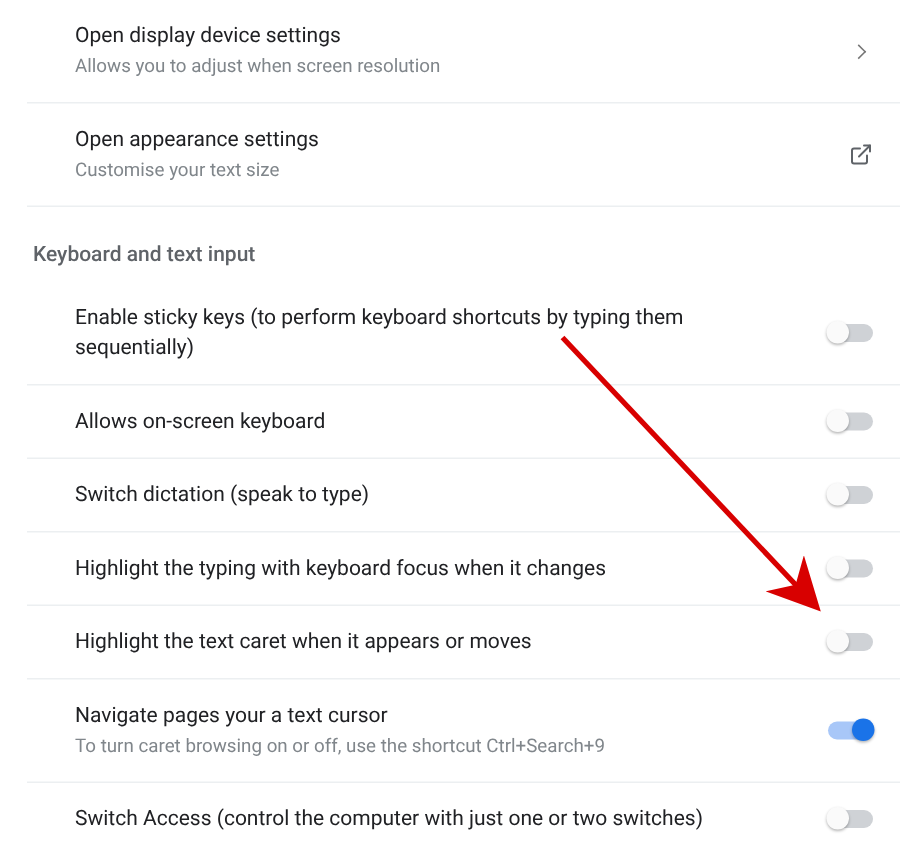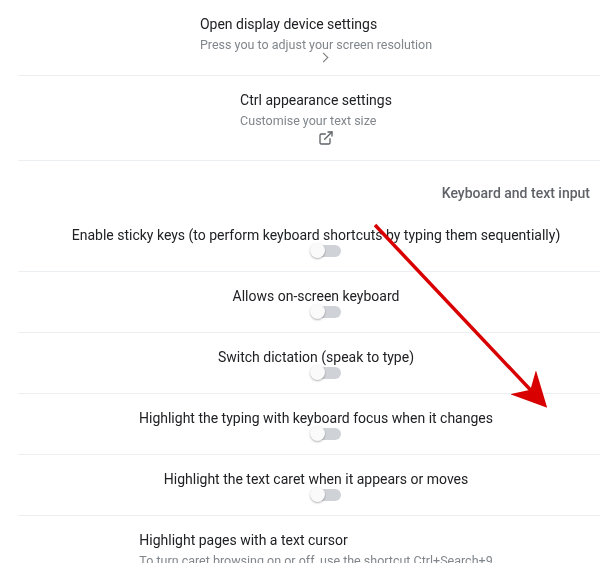--- a/index.html
+++ b/index.html
@@ -21,21 +21,20 @@
     overflow: hidden;
   }
 
   .row {
     display: flex;
     align-items: center;
     justify-content: space-between;
     padding: 14px 18px 14px 32px;
     border-bottom: 1px solid #eceff1;
     box-sizing: border-box;
-    flex-direction: column;
   }
   .row:last-child { border-bottom: none; }
 
   .row-texts {
     flex: 1 1 auto;
     min-width: 0;
   }
   .title {
     color: #202124;
     font-size: 14px;
@@ -46,21 +45,20 @@
     font-size: 12.5px;
     line-height: 18px;
     margin-top: 2px;
   }
 
   .section-header {
     padding: 24px 10px 10px 4px;
     color: #5f6368;
     font-size: 14px;
     font-weight: 500;
-    text-align: right;
   }
 
   
   .ctrl {
     flex: 0 0 auto;
     margin-left: 20px;
     display: flex;
     align-items: center;
   }
 
@@ -112,30 +110,30 @@
   }
 </style>
 </head>
 <body>
 
 <div class="page">
 
   <div class="row">
     <div class="row-texts">
       <div class="title">Open display device settings</div>
-      <div class="subtitle">Press you to adjust your screen resolution</div>
+      <div class="subtitle">Allows you to adjust when screen resolution</div>
     </div>
     <div class="ctrl">
       <span class="chevron-right"></span>
     </div>
   </div>
 
   <div class="row">
     <div class="row-texts">
-      <div class="title">Ctrl appearance settings</div>
+      <div class="title">Open appearance settings</div>
       <div class="subtitle">Customise your text size</div>
     </div>
     <div class="ctrl ext-icon">
       <span>
         <svg width="16" height="16" viewBox="0 0 24 24" fill="none" stroke="#5f6368" stroke-width="2" stroke-linecap="round" stroke-linejoin="round">
           <path d="M18 13v6a2 2 0 0 1-2 2H5a2 2 0 0 1-2-2V8a2 2 0 0 1 2-2h6"></path>
           <polyline points="15 3 21 3 21 9"></polyline>
           <line x1="10" y1="14" x2="21" y2="3"></line>
         </svg>
       </span>
@@ -184,21 +182,21 @@
     <div class="row-texts">
       <div class="title">Highlight the text caret when it appears or moves</div>
     </div>
     <div class="ctrl">
       <div class="toggle"></div>
     </div>
   </div>
 
   <div class="row">
     <div class="row-texts">
-      <div class="title">Highlight pages with a text cursor</div>
+      <div class="title">Navigate pages your a text cursor</div>
       <div class="subtitle">To turn caret browsing on or off, use the shortcut Ctrl+Search+9</div>
     </div>
     <div class="ctrl">
       <div class="toggle on"></div>
     </div>
   </div>
 
   <div class="row">
     <div class="row-texts">
       <div class="title">Switch Access (control the computer with just one or two switches)</div>

